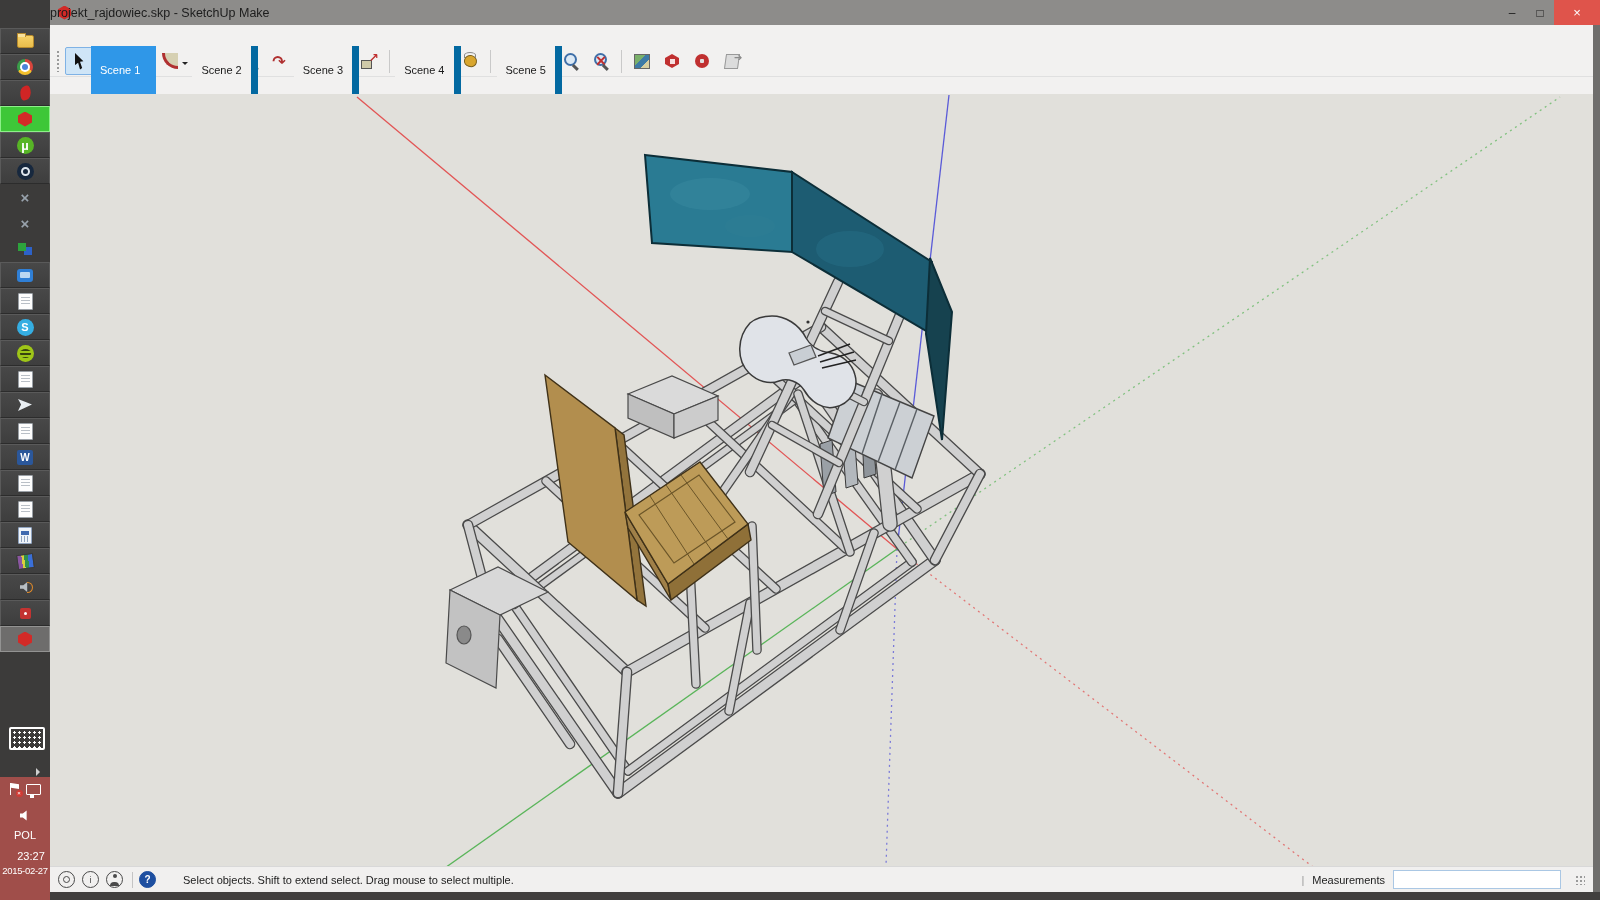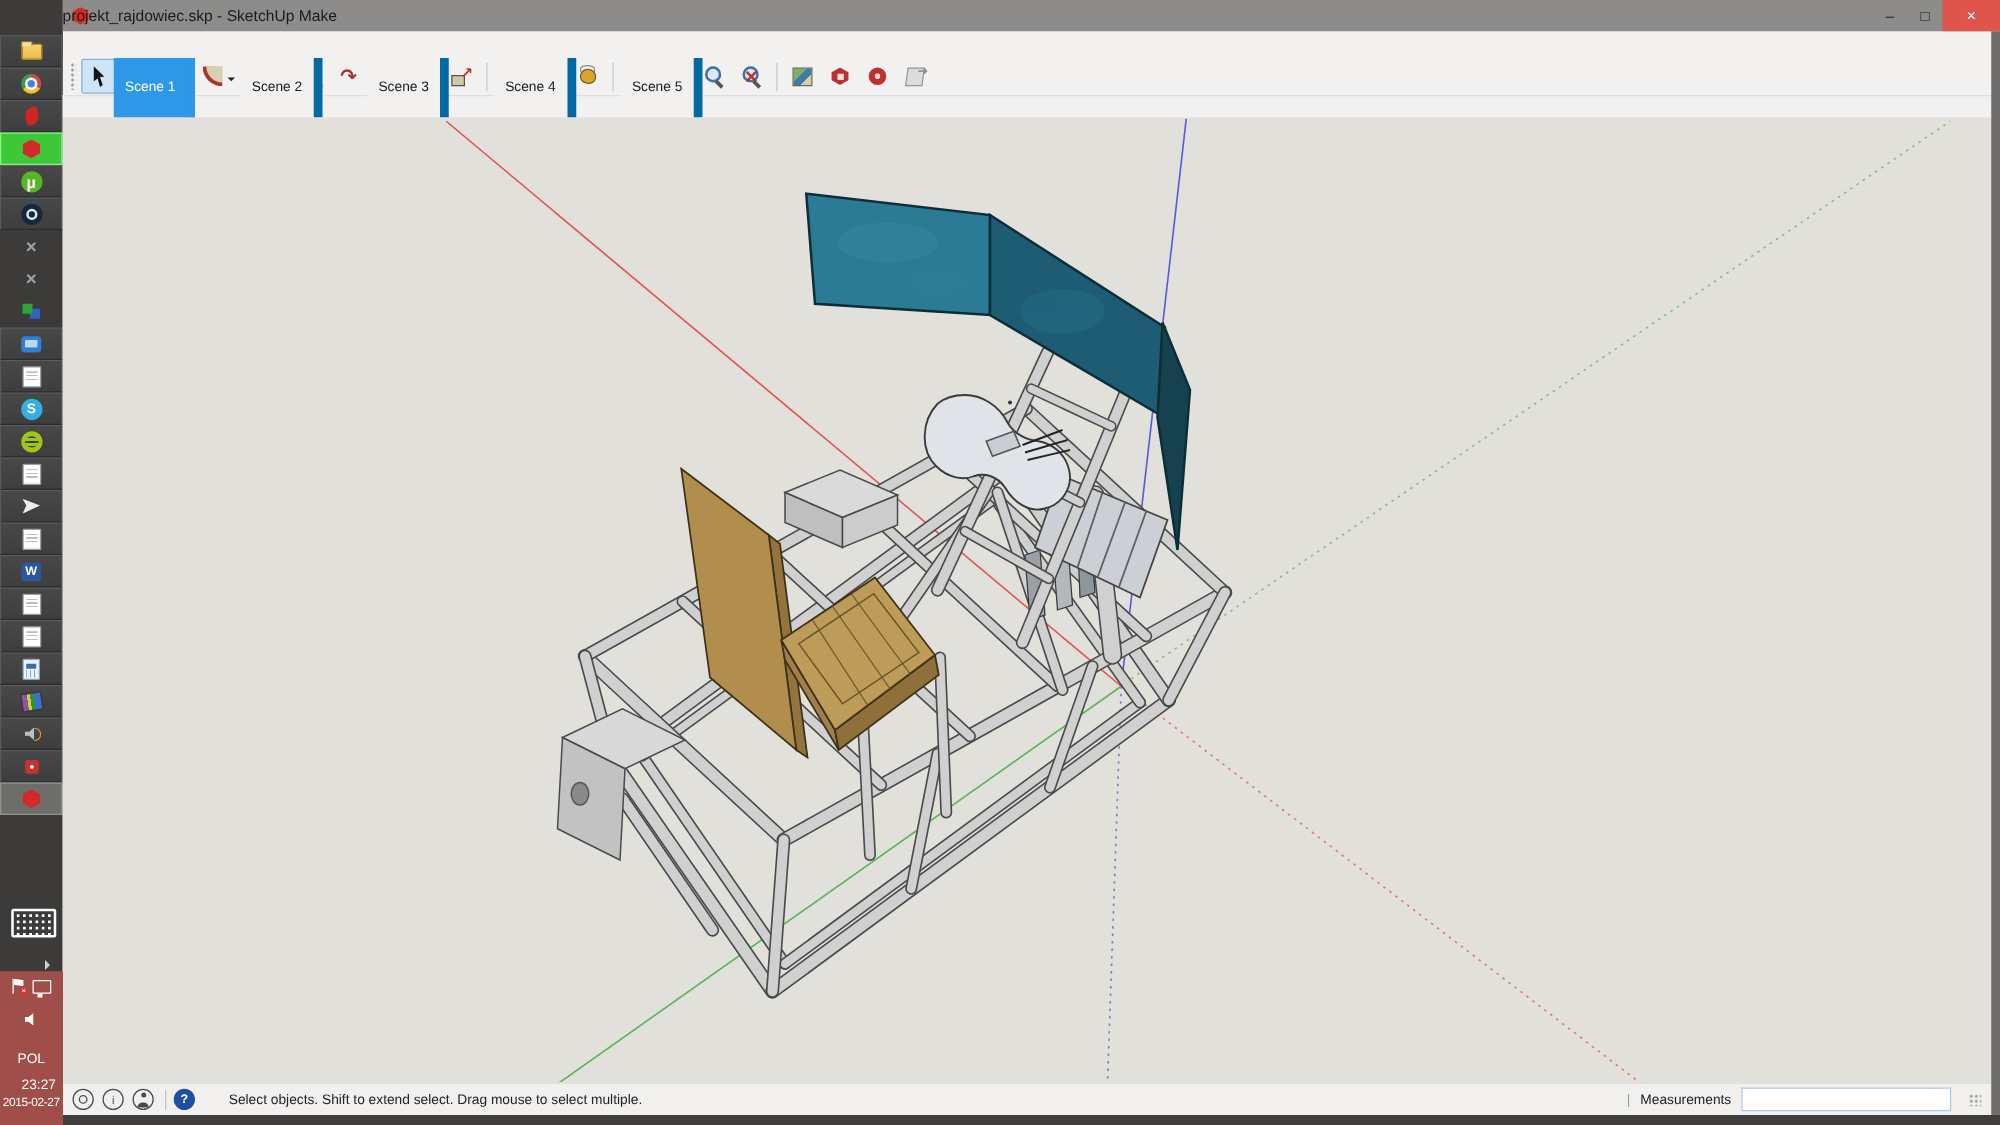--- a/index.html
+++ b/index.html
@@ -51,21 +51,21 @@
   .tb-expand{position:absolute;right:6px;top:768px;width:0;height:0;border:4px solid transparent;border-left-color:#cfcfcf;}
   .tray{position:absolute;left:0;top:777px;width:50px;height:123px;background:#a04e4a;color:#fff;text-align:center;}
   .tray-row{display:flex;justify-content:center;align-items:center;gap:6px;margin-top:6px;}
   .tflag{position:relative;width:10px;height:12px;}
   .tflag::before{content:"";position:absolute;left:0;top:0;width:1.5px;height:12px;background:#fff;}
   .tflag::after{content:"";position:absolute;left:1.5px;top:0;width:8px;height:6px;background:#fff;clip-path:polygon(0 0,100% 20%,100% 100%,0 80%);}
   .tflag .badge{position:absolute;right:-3px;bottom:-2px;width:7px;height:7px;background:#d03b35;border-radius:50%;color:#fff;font-size:6px;line-height:7px;}
   .tmon{width:13px;height:9px;border:1.5px solid #fff;border-radius:1px;position:relative;}
   .tmon::after{content:"";position:absolute;left:3px;bottom:-4px;width:4px;height:2.5px;background:#fff;}
   .tspk{width:11px;height:11px;background:#fff;clip-path:polygon(0 32%,30% 32%,65% 5%,65% 95%,30% 68%,0 68%);margin-top:9px;}
-  .tray-lang{font-size:11px;margin-top:20px;}
+  .tray-lang{font-size:11px;margin-top:8px;}
   .tray-time{font-size:11px;margin-top:9px;padding-left:12px;}
   .tray-date{font-size:9.5px;margin-top:3px;letter-spacing:-0.3px;}
 
   
   .app{position:absolute;left:50px;top:0;width:1550px;height:900px;background:#f2f1f0;}
   .titlebar{position:absolute;left:0;top:0;width:1550px;height:25px;background:#8d8c8a;display:flex;align-items:center;}
   .tb-logo{width:13px;height:14px;margin-left:8px;background:#d22a27;clip-path:polygon(50% 0,100% 26%,100% 74%,50% 100%,0 74%,0 26%);}
   .tb-title{position:absolute;left:0;right:0;text-align:left;font-size:12.5px;color:#1c1c1c;}
   .win-controls{position:absolute;right:0;top:0;height:25px;display:flex;align-items:stretch;}
   .wc{width:28px;display:flex;align-items:center;justify-content:center;font-size:12px;color:#1c1c1c;}

